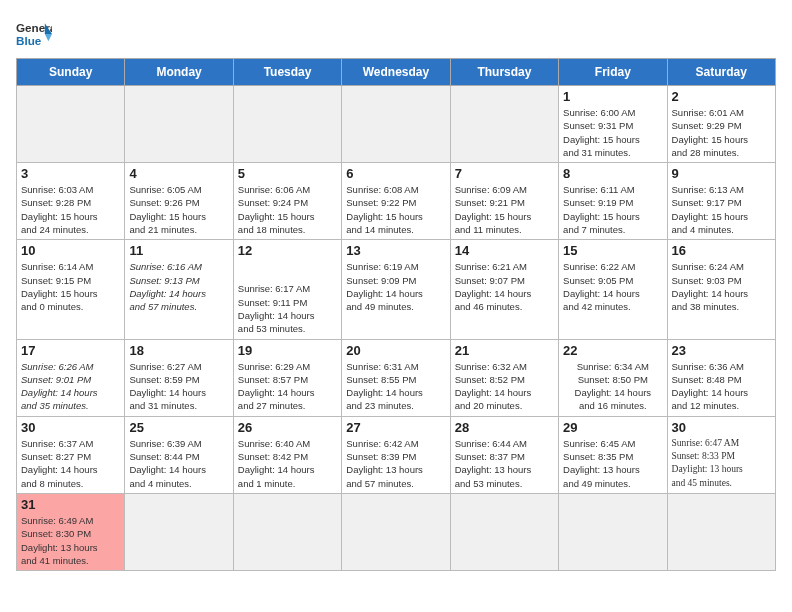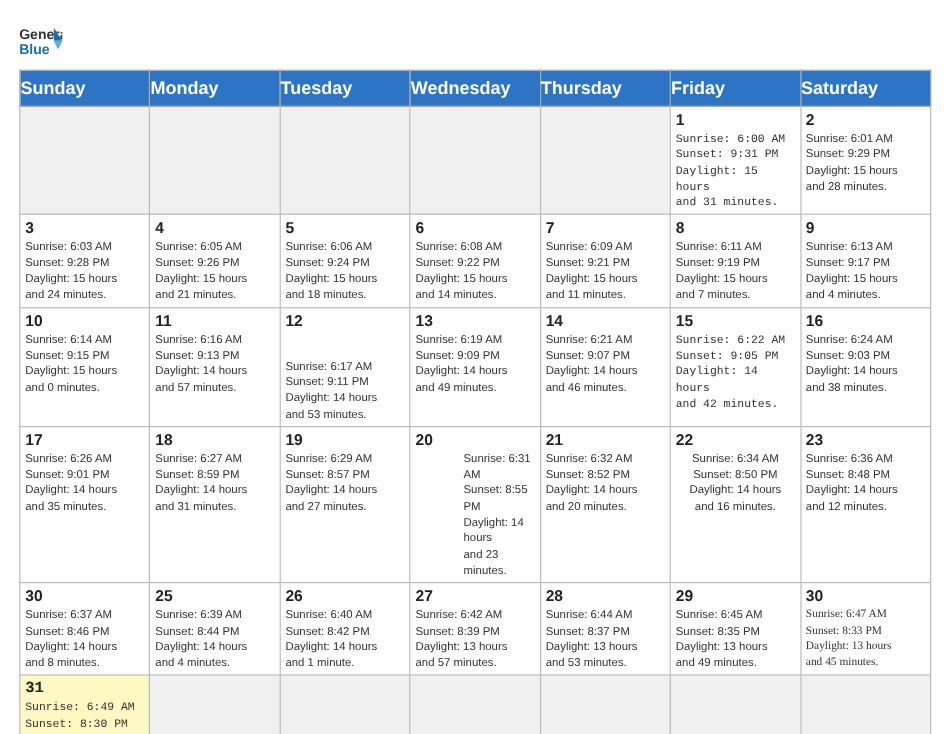--- a/index.html
+++ b/index.html
@@ -38,24 +38,24 @@
       color: #444;
     }
     .calendar {
       width: 100%;
       border-collapse: collapse;
       margin-top: 6px;
     }
     .calendar th {
       background: #2d74c4;
       color: #fff;
-      font-size: 15px;
+      font-size: 12px;
       font-weight: bold;
       padding: 6px 0;
-      text-align: left;
+      text-align: center;
       border: 1px solid #aaa;
     }
     .calendar td {
       border: 1px solid #bbb;
       vertical-align: top;
       padding: 3px 4px;
       width: 108px;
       min-height: 72px;
       font-size: 10px;
       color: #333;
@@ -73,22 +73,21 @@
     }
     .day-info {
       font-size: 9.5px;
       line-height: 1.4;
       color: #333;
     }
     .last-row td {
       background: #f5f5f5;
     }
     .last-row td.has-data {
-      background: #fef9c3;
-      font-family: Liberation Mono, monospace;
+      background: #fca5a5;
     }
   </style>
 </head>
 <body>
 
 <div class="header">
   <div class="logo">
     <svg class="logo-icon" viewBox="0 0 40 40" xmlns="http://www.w3.org/2000/svg">
       <text x="0" y="18" font-size="13" font-weight="bold" fill="#333">General</text>
       <text x="0" y="32" font-size="13" font-weight="bold" fill="#1a6faf">Blue</text>
@@ -116,21 +115,21 @@
   </thead>
   <tbody id="calendar-body">
   <tr>
         <td class="empty"></td>
         <td class="empty"></td>
         <td class="empty"></td>
         <td class="empty"></td>
         <td class="empty"></td>
         <td>
           <span class="day-num">1</span>
-          <div class="day-info" style="white-space: pre-line; font-family: Liberation Mono, monospace;">Sunrise: 6:00 AM
+          <div class="day-info" style="white-space: pre-line;">Sunrise: 6:00 AM
 Sunset: 9:31 PM
 Daylight: 15 hours
 and 31 minutes.</div>
         </td>
         <td>
           <span class="day-num">2</span>
           <div class="day-info" style="white-space: pre-line;">Sunrise: 6:01 AM
 Sunset: 9:29 PM
 Daylight: 15 hours
 and 28 minutes.</div>
@@ -190,21 +189,21 @@
       <tr>
         <td>
           <span class="day-num">10</span>
           <div class="day-info" style="white-space: pre-line;">Sunrise: 6:14 AM
 Sunset: 9:15 PM
 Daylight: 15 hours
 and 0 minutes.</div>
         </td>
         <td>
           <span class="day-num">11</span>
-          <div class="day-info" style="white-space: pre-line;">Sunrise: 6:16 AM
+          <div class="day-info" style="white-space: pre-line; font-style: italic;">Sunrise: 6:16 AM
 Sunset: 9:13 PM
 Daylight: 14 hours
 and 57 minutes.</div>
         </td>
         <td>
           <span class="day-num">12</span>
           <div class="day-info" style="white-space: pre-line; margin-top: 24px;">Sunrise: 6:17 AM
 Sunset: 9:11 PM
 Daylight: 14 hours
 and 53 minutes.</div>
@@ -218,58 +217,58 @@
         </td>
         <td>
           <span class="day-num">14</span>
           <div class="day-info" style="white-space: pre-line;">Sunrise: 6:21 AM
 Sunset: 9:07 PM
 Daylight: 14 hours
 and 46 minutes.</div>
         </td>
         <td>
           <span class="day-num">15</span>
-          <div class="day-info" style="white-space: pre-line; font-family: Liberation Mono, monospace;">Sunrise: 6:22 AM
+          <div class="day-info" style="white-space: pre-line;">Sunrise: 6:22 AM
 Sunset: 9:05 PM
 Daylight: 14 hours
 and 42 minutes.</div>
         </td>
         <td>
           <span class="day-num">16</span>
           <div class="day-info" style="white-space: pre-line;">Sunrise: 6:24 AM
 Sunset: 9:03 PM
 Daylight: 14 hours
 and 38 minutes.</div>
         </td>
       </tr>
       <tr>
         <td>
           <span class="day-num">17</span>
-          <div class="day-info" style="white-space: pre-line;">Sunrise: 6:26 AM
+          <div class="day-info" style="white-space: pre-line; font-style: italic;">Sunrise: 6:26 AM
 Sunset: 9:01 PM
 Daylight: 14 hours
 and 35 minutes.</div>
         </td>
         <td>
           <span class="day-num">18</span>
           <div class="day-info" style="white-space: pre-line;">Sunrise: 6:27 AM
 Sunset: 8:59 PM
 Daylight: 14 hours
 and 31 minutes.</div>
         </td>
         <td>
           <span class="day-num">19</span>
           <div class="day-info" style="white-space: pre-line;">Sunrise: 6:29 AM
 Sunset: 8:57 PM
 Daylight: 14 hours
 and 27 minutes.</div>
         </td>
         <td>
           <span class="day-num">20</span>
-          <div class="day-info" style="white-space: pre-line; margin-left: 40px;">Sunrise: 6:31 AM
+          <div class="day-info" style="white-space: pre-line;">Sunrise: 6:31 AM
 Sunset: 8:55 PM
 Daylight: 14 hours
 and 23 minutes.</div>
         </td>
         <td>
           <span class="day-num">21</span>
           <div class="day-info" style="white-space: pre-line;">Sunrise: 6:32 AM
 Sunset: 8:52 PM
 Daylight: 14 hours
 and 20 minutes.</div>
@@ -286,21 +285,21 @@
           <div class="day-info" style="white-space: pre-line;">Sunrise: 6:36 AM
 Sunset: 8:48 PM
 Daylight: 14 hours
 and 12 minutes.</div>
         </td>
       </tr>
       <tr>
         <td>
           <span class="day-num">30</span>
           <div class="day-info" style="white-space: pre-line;">Sunrise: 6:37 AM
-Sunset: 8:46 PM
+Sunset: 8:27 PM
 Daylight: 14 hours
 and 8 minutes.</div>
         </td>
         <td>
           <span class="day-num">25</span>
           <div class="day-info" style="white-space: pre-line;">Sunrise: 6:39 AM
 Sunset: 8:44 PM
 Daylight: 14 hours
 and 4 minutes.</div>
         </td>

